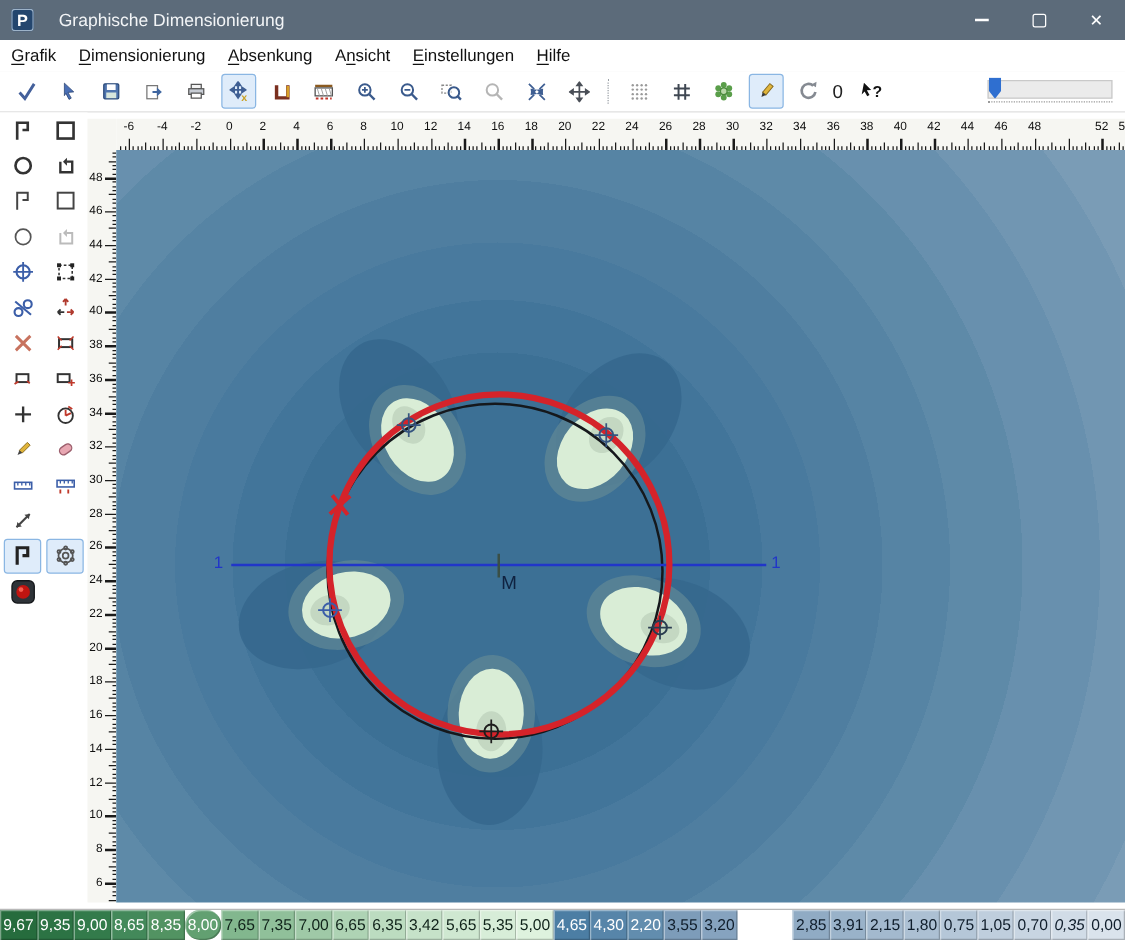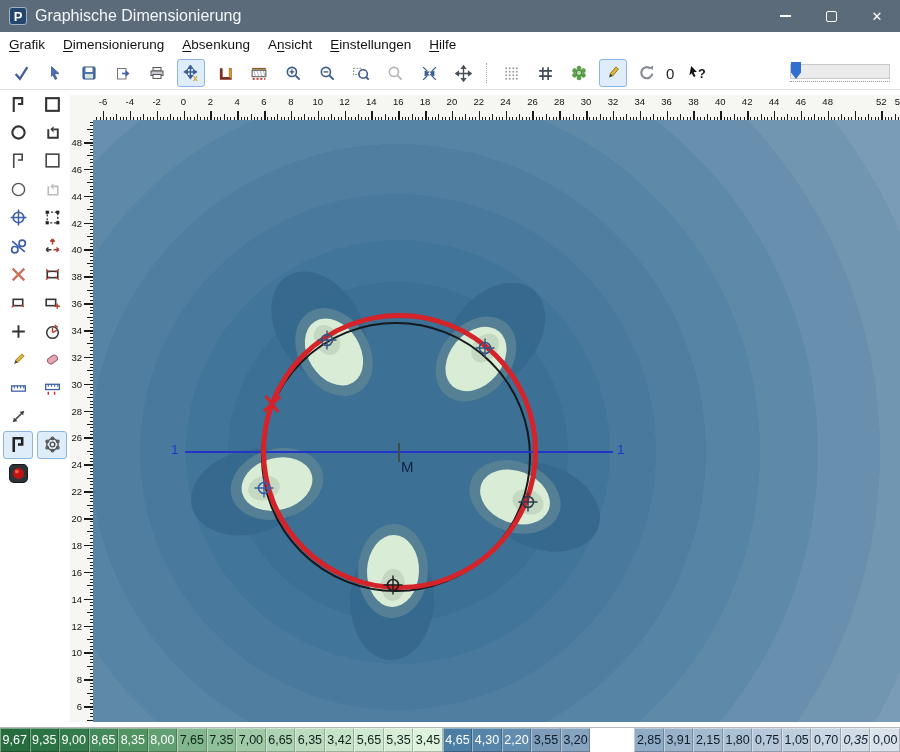--- a/index.html
+++ b/index.html
@@ -4,21 +4,21 @@
 <style>
   html,body{margin:0;padding:0;}
   body{width:900px;height:752px;position:relative;overflow:hidden;background:#fff;
        font-family:"Liberation Sans",sans-serif;-webkit-font-smoothing:antialiased;}
   
   .titlebar{position:absolute;left:0;top:0;width:900px;height:32px;background:#5c6b7a;
             display:flex;align-items:center;color:#f3f5f7;}
   .appicon{width:18px;height:18px;margin:0 8px 0 9px;background:#24466e;border-radius:3px;
            color:#fff;font-size:13px;font-weight:bold;display:flex;align-items:center;justify-content:center;
            box-shadow:inset 0 0 0 1px #9db3c9;}
-  .title-text{font-size:16px;}
+  .title-text{font-size:14px;margin-left:12px;}
   .win-btns{margin-left:auto;display:flex;height:32px;}
   .win-btn{width:46px;height:32px;display:flex;align-items:center;justify-content:center;color:#fff;font-size:13px;}
   .glyph-min{width:11px;height:1.4px;background:#fff;}
   .glyph-max{width:9px;height:9px;border:1.2px solid #fff;border-radius:2px;}
   
   .menubar{position:absolute;left:0;top:32px;width:900px;height:25px;background:#fff;
            display:flex;align-items:center;border-bottom:1px solid #ececec;}
   .menu-item{padding:0 9px;font-size:13.5px;color:#111;height:25px;display:flex;align-items:center;}
   .menu-item u{text-underline-offset:2px;}
   
@@ -996,30 +996,30 @@
       </svg></div>
     <div class="abs" style="left: 305px; top: 323px; width: 2px; height: 19px; background: rgb(58, 79, 70); z-index: 10;"></div>
     <div class="mlabel" style="left: 308px; top: 338px; z-index: 10;">M</div>
   </div>
 <div class="legend">
     <div class="lcell" style="background: rgb(38, 108, 61); color: rgb(255, 255, 255);">9,67</div>
     <div class="lcell" style="background: rgb(44, 115, 68); color: rgb(255, 255, 255);">9,35</div>
     <div class="lcell" style="background: rgb(51, 123, 75); color: rgb(255, 255, 255);">9,00</div>
     <div class="lcell" style="background: rgb(67, 137, 90); color: rgb(255, 255, 255);">8,65</div>
     <div class="lcell" style="background: rgb(82, 147, 98); color: rgb(255, 255, 255);">8,35</div>
-    <div class="lcell" style="background: rgb(98, 160, 113); color: rgb(255, 255, 255);">8,00</div>
+    <div class="lcell" style="background: rgb(98, 160, 113); color: rgb(255, 255, 255); border-radius: 12px;">8,00</div>
     <div class="lcell" style="background: rgb(130, 183, 142); color: rgb(16, 35, 26);">7,65</div>
     <div class="lcell" style="background: rgb(144, 192, 154); color: rgb(16, 35, 26);">7,35</div>
     <div class="lcell" style="background: rgb(159, 201, 167); color: rgb(16, 35, 26);">7,00</div>
     <div class="lcell" style="background: rgb(174, 211, 180); color: rgb(16, 35, 26);">6,65</div>
     <div class="lcell" style="background: rgb(188, 220, 192); color: rgb(16, 35, 26);">6,35</div>
     <div class="lcell" style="background: rgb(198, 226, 201); color: rgb(16, 35, 26);">3,42</div>
     <div class="lcell" style="background: rgb(207, 232, 209); color: rgb(16, 35, 26);">5,65</div>
     <div class="lcell" style="background: rgb(215, 237, 216); color: rgb(16, 35, 26);">5,35</div>
-    <div class="lcell" style="background: rgb(222, 242, 222); color: rgb(16, 35, 26);">3,45</div>
+    <div class="lcell" style="background: rgb(222, 242, 222); color: rgb(16, 35, 26);">5,00</div>
     <div class="lcell" style="background: rgb(76, 126, 164); color: rgb(255, 255, 255);">4,65</div>
     <div class="lcell" style="background: rgb(87, 133, 169); color: rgb(255, 255, 255);">4,30</div>
     <div class="lcell" style="background: rgb(98, 141, 174); color: rgb(255, 255, 255);">2,20</div>
     <div class="lcell" style="background: rgb(125, 156, 185); color: rgb(16, 30, 44);">3,55</div>
     <div class="lcell" style="background: rgb(134, 163, 191); color: rgb(16, 30, 44);">3,20</div>
     <div class="lcell" style="background: rgb(144, 171, 196); color: rgb(16, 30, 44); margin-left: 44px;">2,85</div>
     <div class="lcell" style="background: rgb(153, 178, 201); color: rgb(16, 30, 44);">3,91</div>
     <div class="lcell" style="background: rgb(163, 185, 206); color: rgb(16, 30, 44);">2,15</div>
     <div class="lcell" style="background: rgb(172, 192, 211); color: rgb(16, 30, 44);">1,80</div>
     <div class="lcell" style="background: rgb(181, 199, 216); color: rgb(16, 30, 44);">0,75</div>

